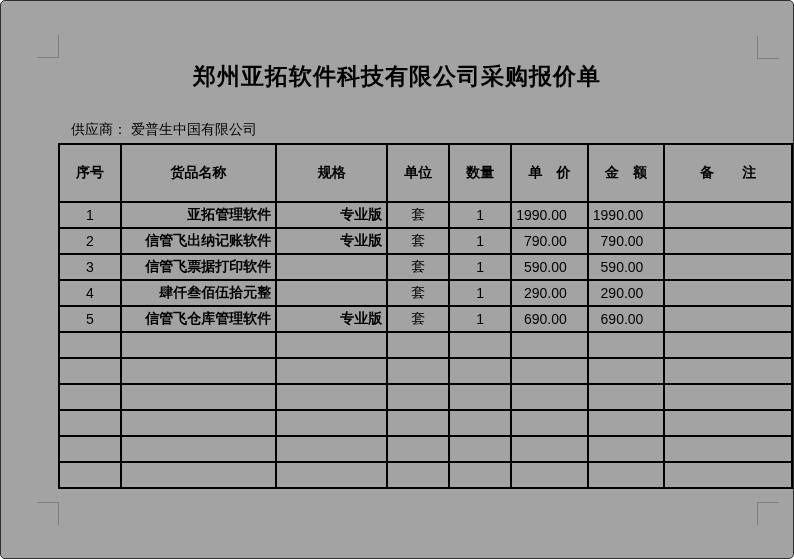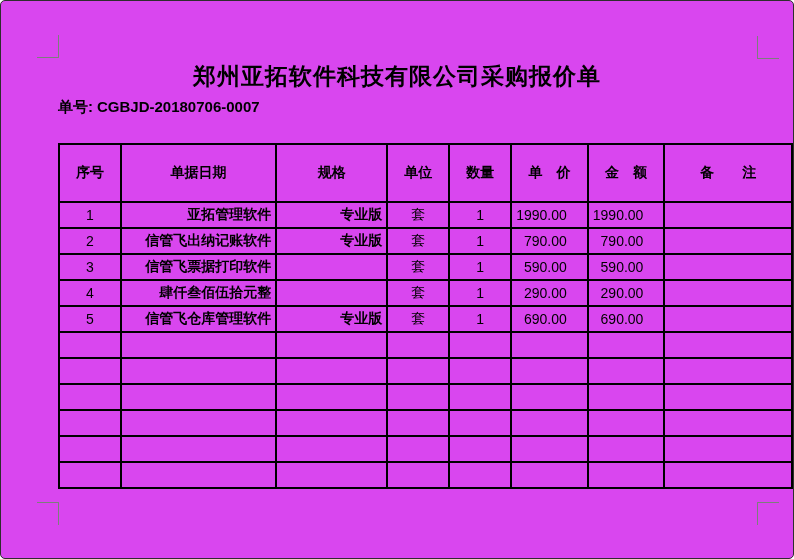--- a/index.html
+++ b/index.html
@@ -1,20 +1,20 @@
 <!DOCTYPE html>
 <html><head>
 <meta charset="utf-8">
 <style>
   html,body{margin:0;padding:0;background:#fff;}
   .page{
     position:relative;
     width:794px;height:559px;
     box-sizing:border-box;
-    background:#d946ef;
+    background:#a3a3a3;
     border:1px solid #2e2e2e;
     border-radius:5px;
     overflow:hidden;
     font-family:"Liberation Sans","DejaVu Sans",sans-serif;
     color:#000;
   }
   
   .crop{position:absolute;width:21px;height:22px;}
   .crop-tl{left:36px;top:34px;border-right:1px solid #7d7d7d;border-bottom:1px solid #7d7d7d;}
   .crop-tr{left:756px;top:35px;border-left:1px solid #7d7d7d;border-bottom:1px solid #7d7d7d;}
@@ -55,41 +55,41 @@
 
 <div class="page">
 
   <div class="crop crop-tl"></div>
   <div class="crop crop-tr"></div>
   <div class="crop crop-bl"></div>
   <div class="crop crop-br"></div>
 
   <h1 class="title">郑州亚拓软件科技有限公司采购报价单</h1>
 
-  <div class="field field-order">
-    <span class="lbl">单号:</span><span>CGBJD-20180706-0007</span>
+
+
+  <div class="field field-supplier">
+    <span class="lbl">供应商：</span><span>爱普生中国有限公司</span>
   </div>
-
-
 
   <table class="qtable">
     <colgroup>
       <col style="width:44px">
         <col style="width:158px">
         <col style="width:118px">
         <col style="width:48px">
       <col style="width:54px">
         <col style="width:65px">
         <col style="width:75px">
         <col style="width:133px">
     </colgroup>
     <thead>
       <tr>
         <th>序号</th>
-        <th>单据日期</th>
+        <th>货品名称</th>
         <th>规格</th>
         <th>单位</th>
         <th>数量</th>
         <th>单　价</th>
         <th>金　额</th>
         <th>备　　注</th>
       </tr>
     </thead>
     <tbody>
       <tr>

